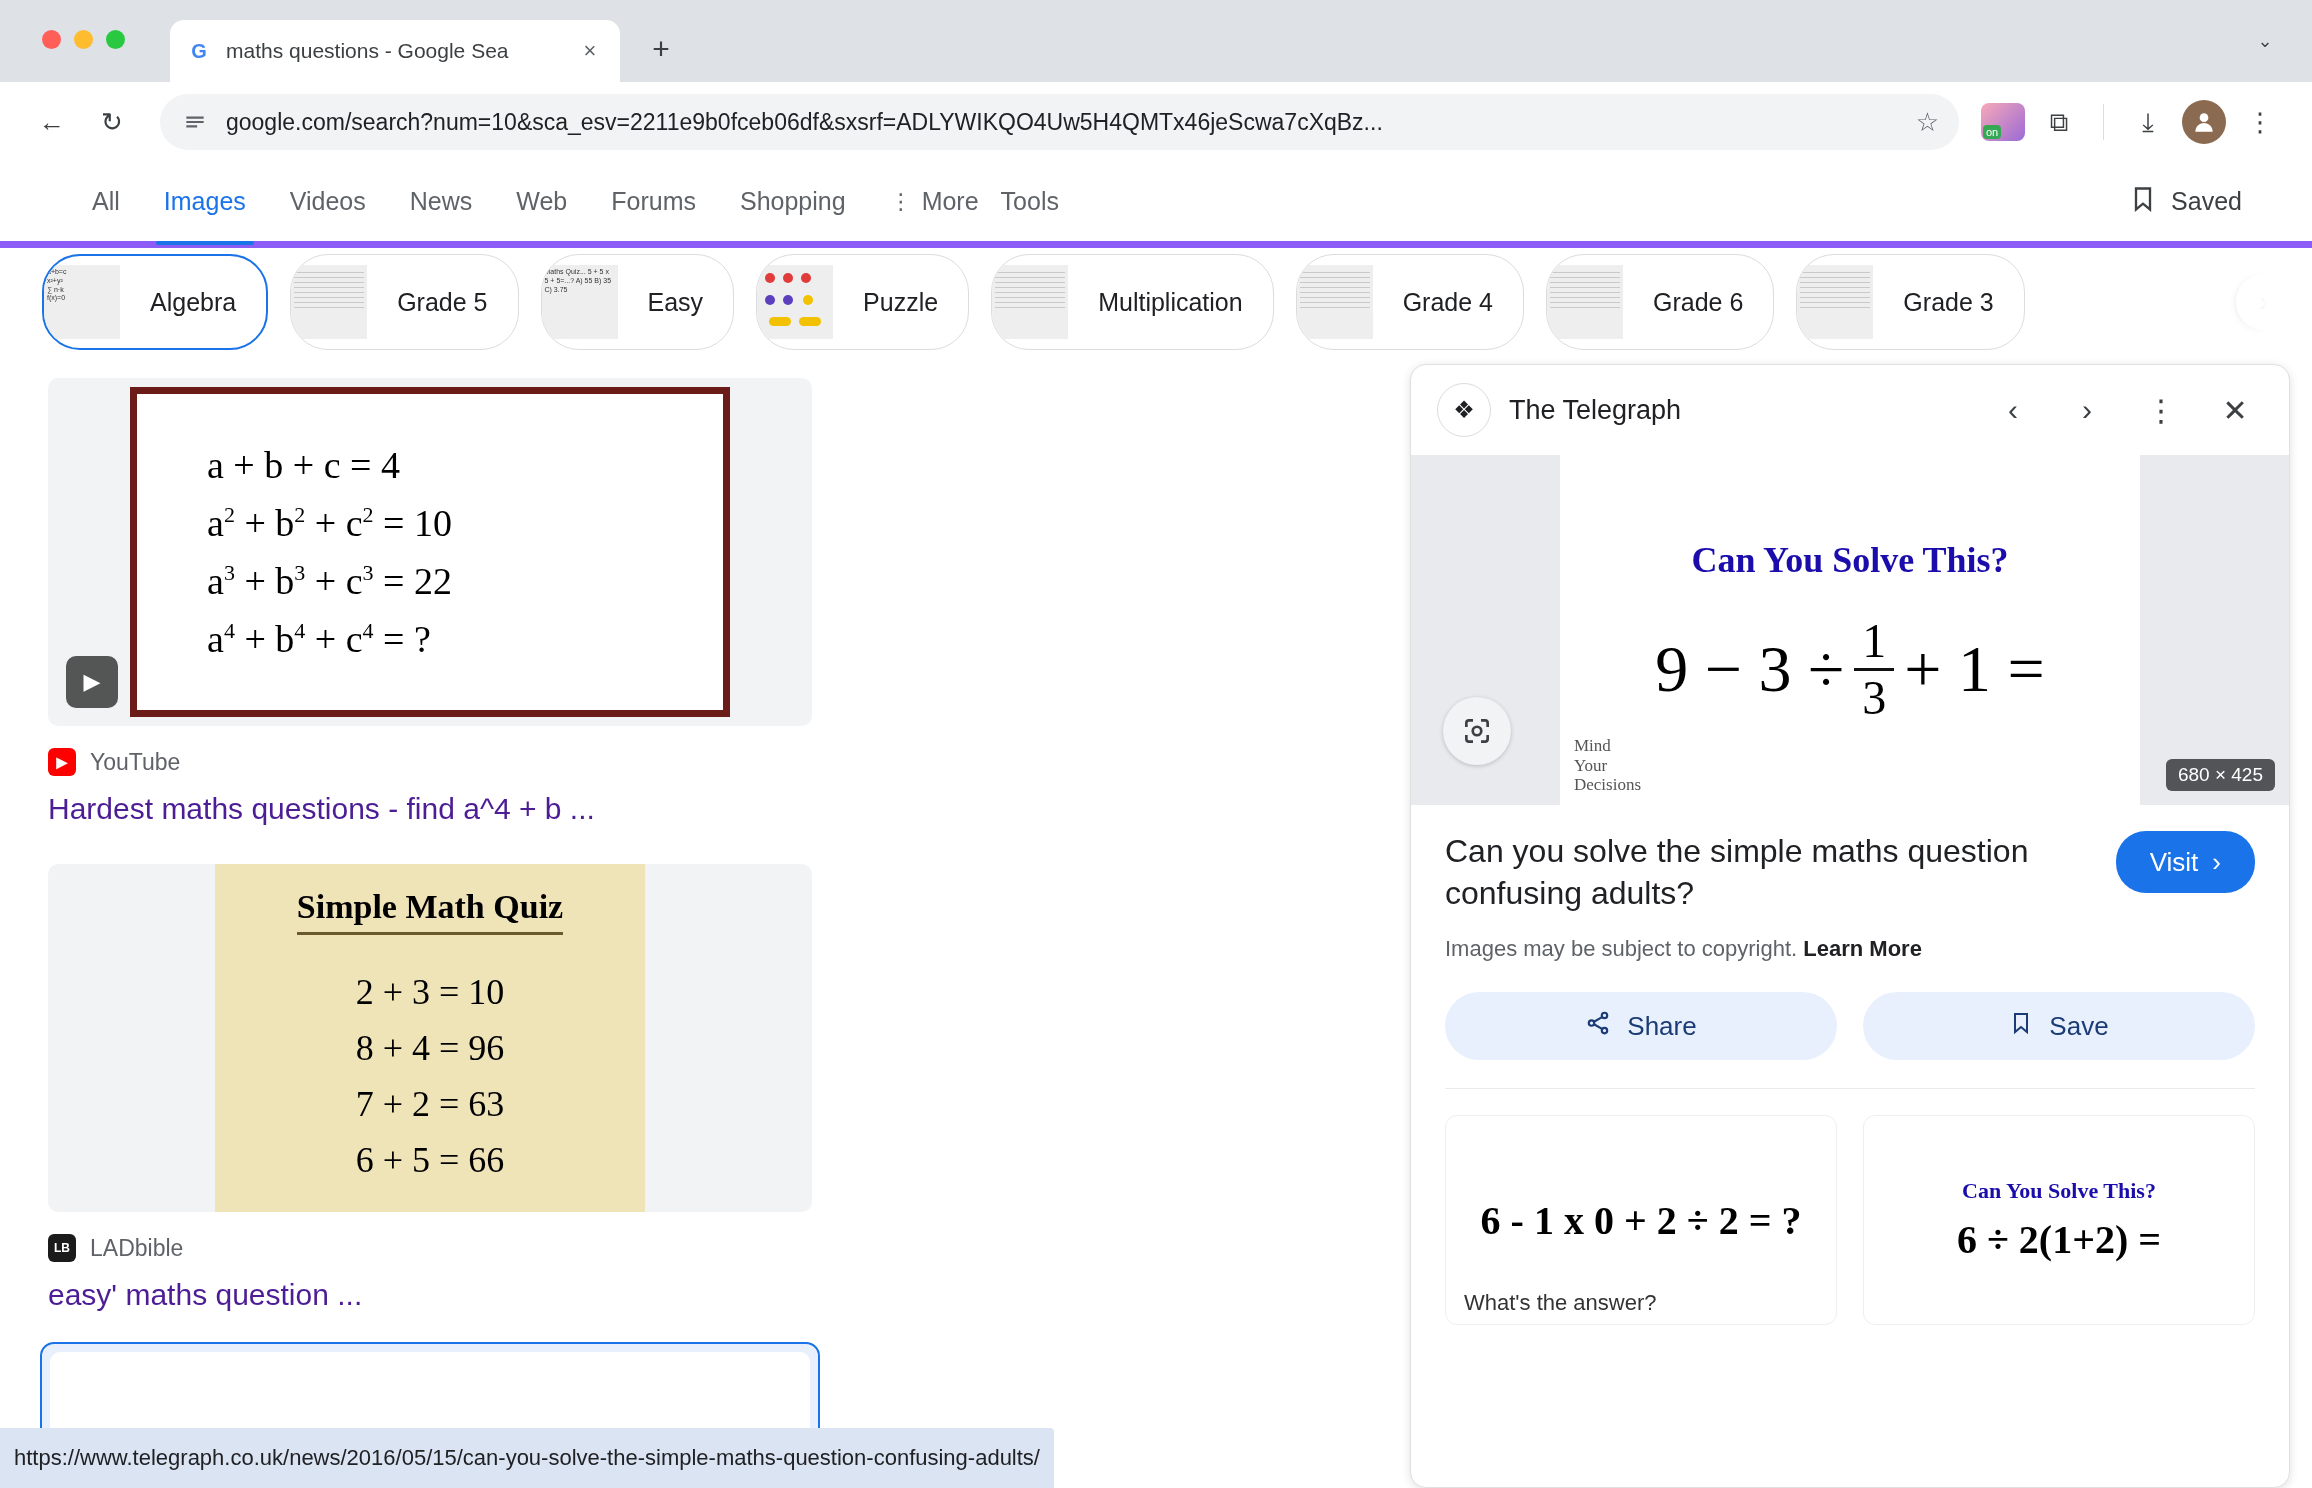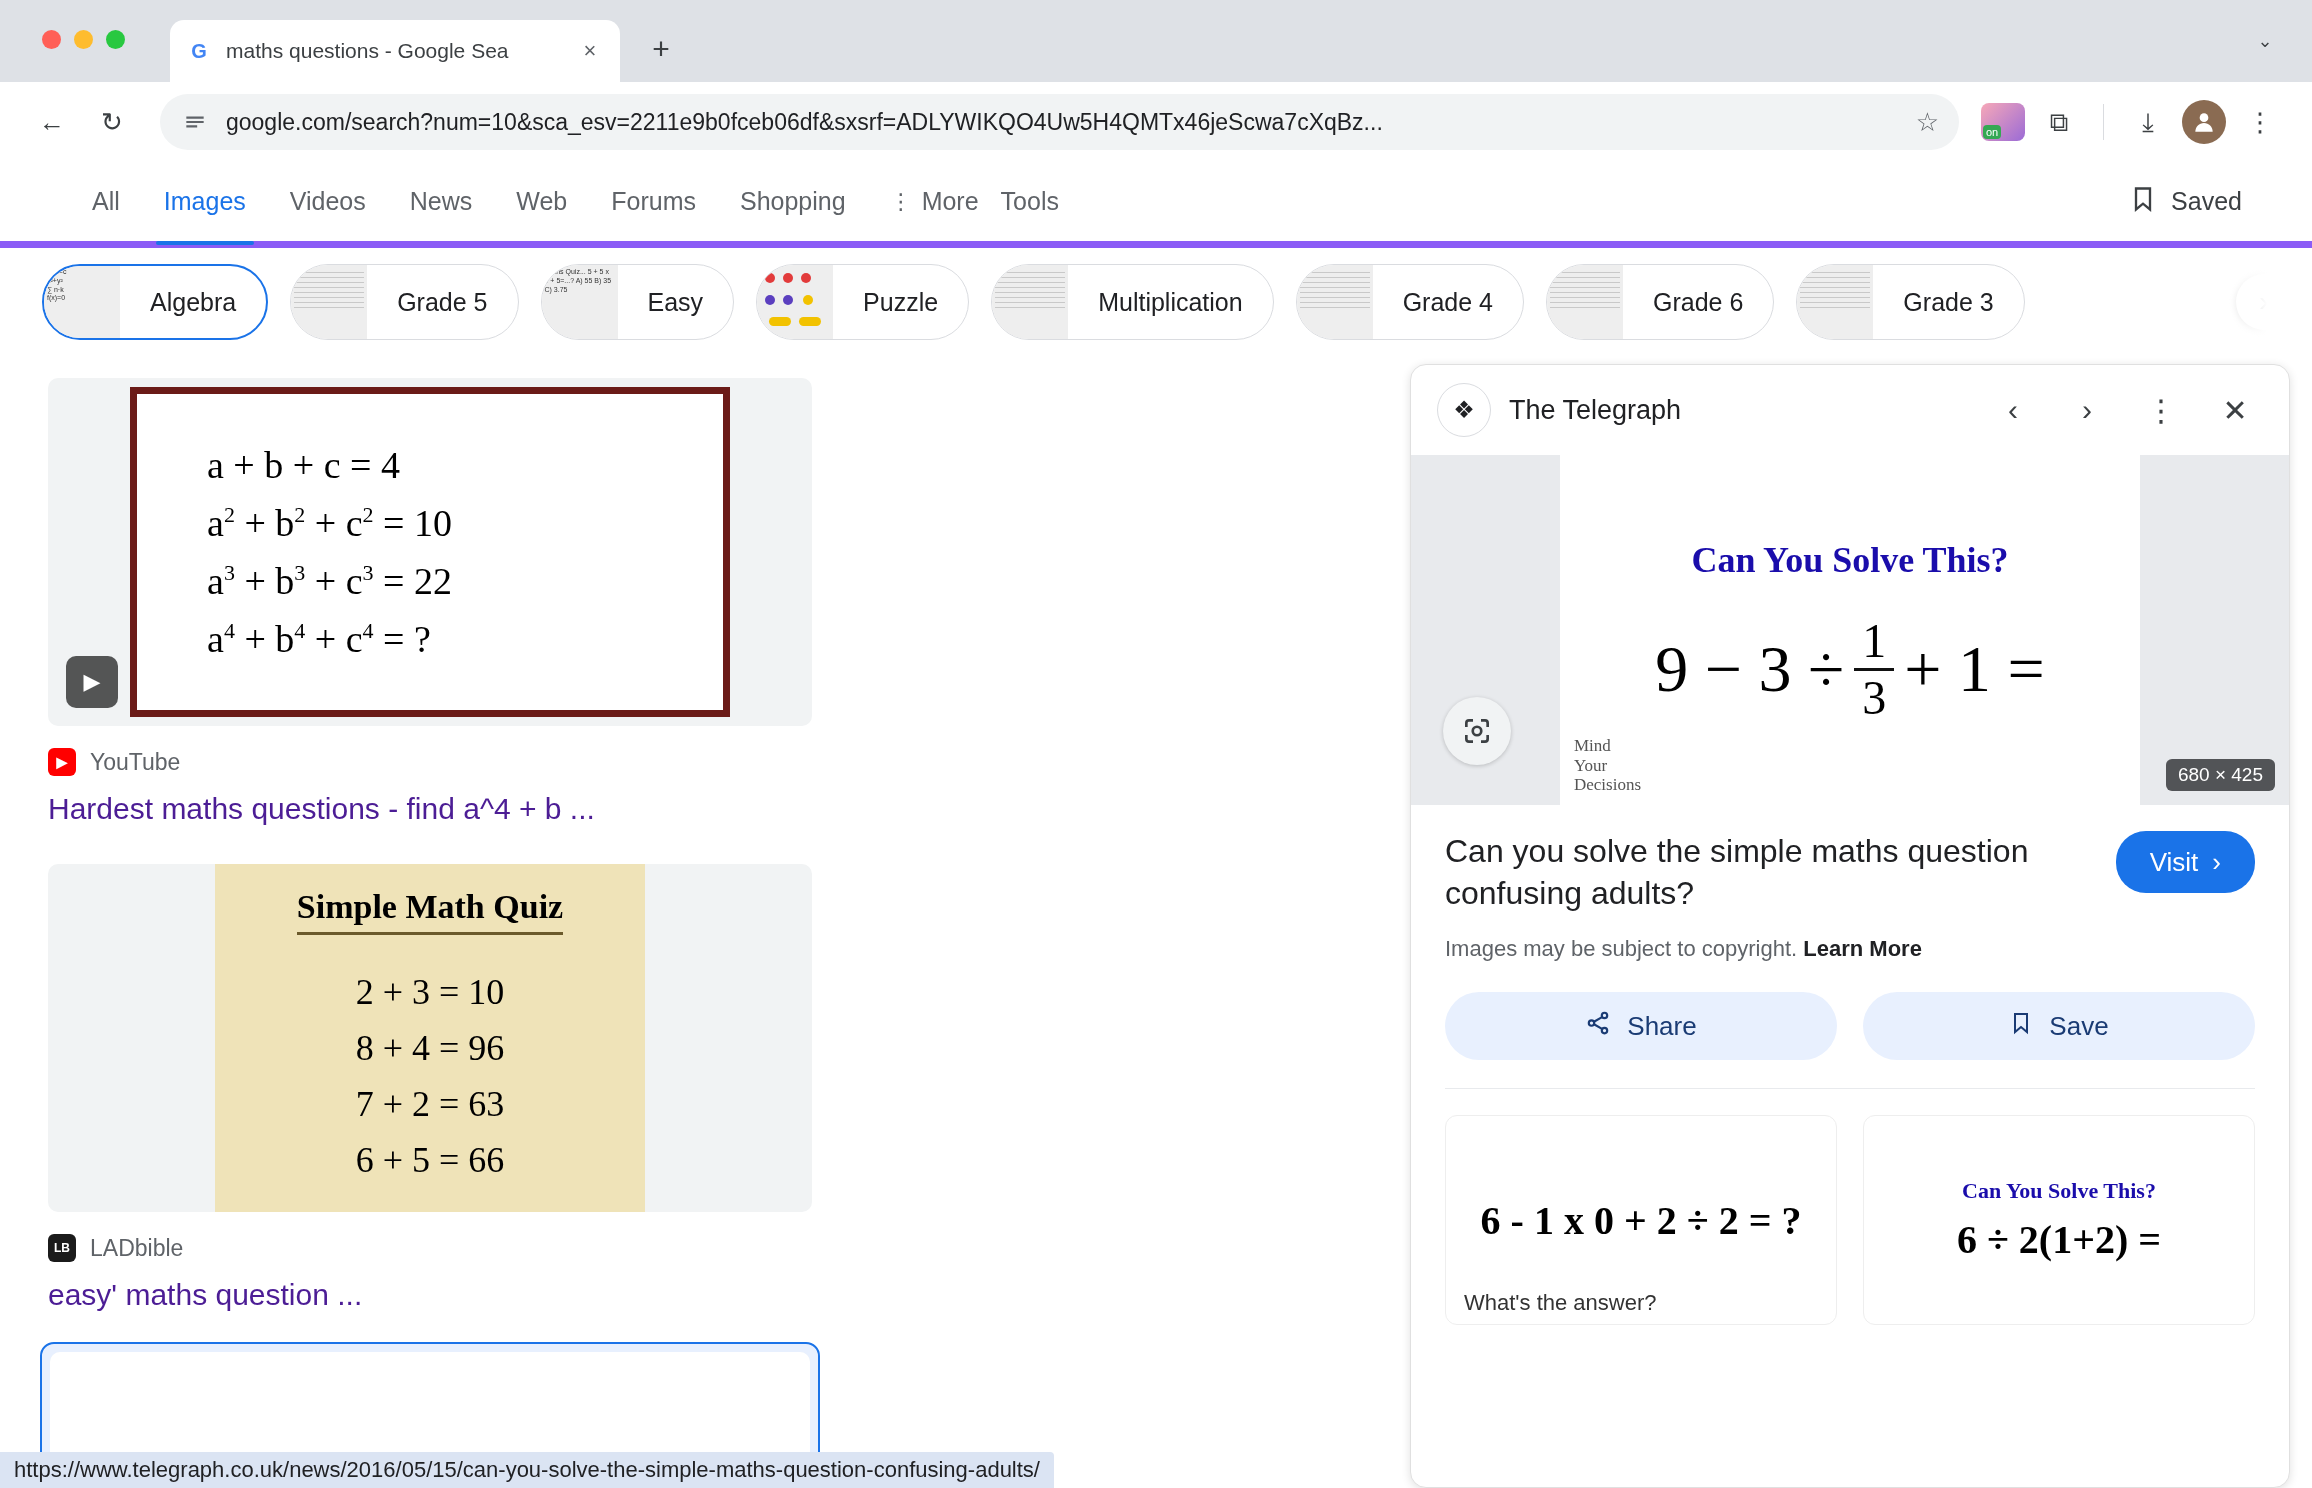--- a/index.html
+++ b/index.html
@@ -208,21 +208,21 @@
     display: flex;
     align-items: center;
     gap: 22px;
     padding: 0 42px;
     position: relative;
     flex: 0 0 auto;
     background:#fff;
     overflow: hidden;
   }
   .chip {
-    height: 76px;
+    height: 96px;
     border: 1px solid #dadce0;
     border-radius: 38px;
     display: flex;
     align-items: center;
     overflow: hidden;
     flex: 0 0 auto;
     background: #fff;
   }
   .chip.selected {
     border-color: #1a73e8;
@@ -508,21 +508,21 @@
   }
   .more-card .mc-eq { font-size: 40px; font-weight: bold; }
   .more-card .mc-sub { position:absolute; bottom: 8px; left: 18px; font-size: 22px; color:#333;
     font-family:"Liberation Sans", sans-serif; }
   .more-card .mc-title { color:#1a0dab; font-weight:bold; font-size: 22px; margin-bottom: 12px; }
 
   
   .statusbar {
     position: absolute;
     left: 0; bottom: 0;
-    height: 36px;
+    height: 60px;
     background: #dbe4f3;
     display: flex; align-items: center;
     padding: 0 14px;
     font-size: 22px;
     color: #202124;
     max-width: 1240px;
     border-top-right-radius: 4px;
     z-index: 10;
   }
 </style>

